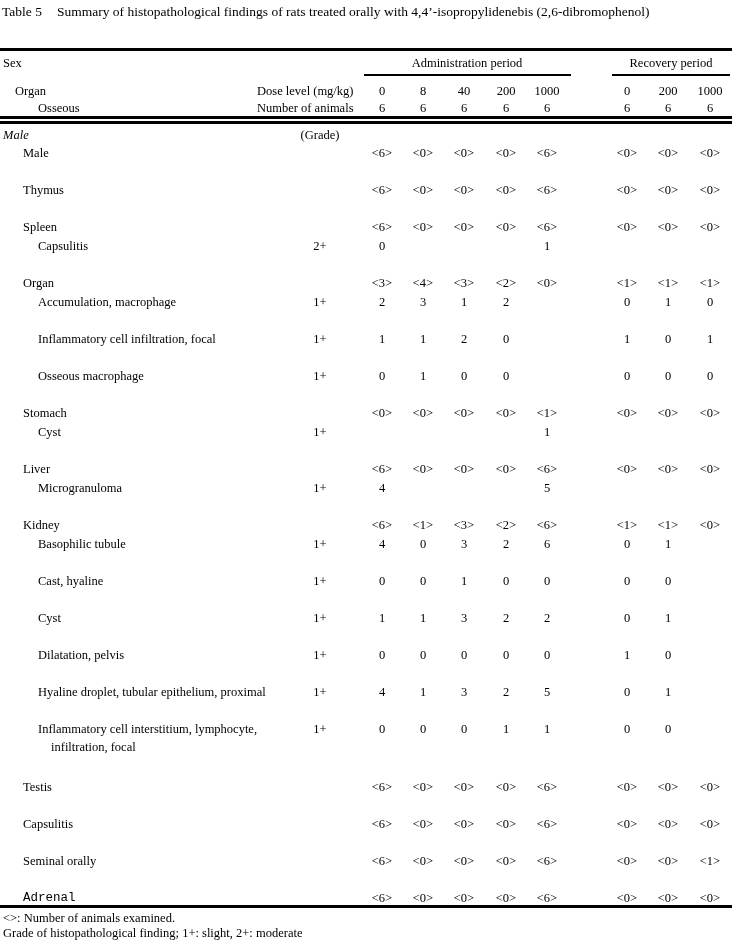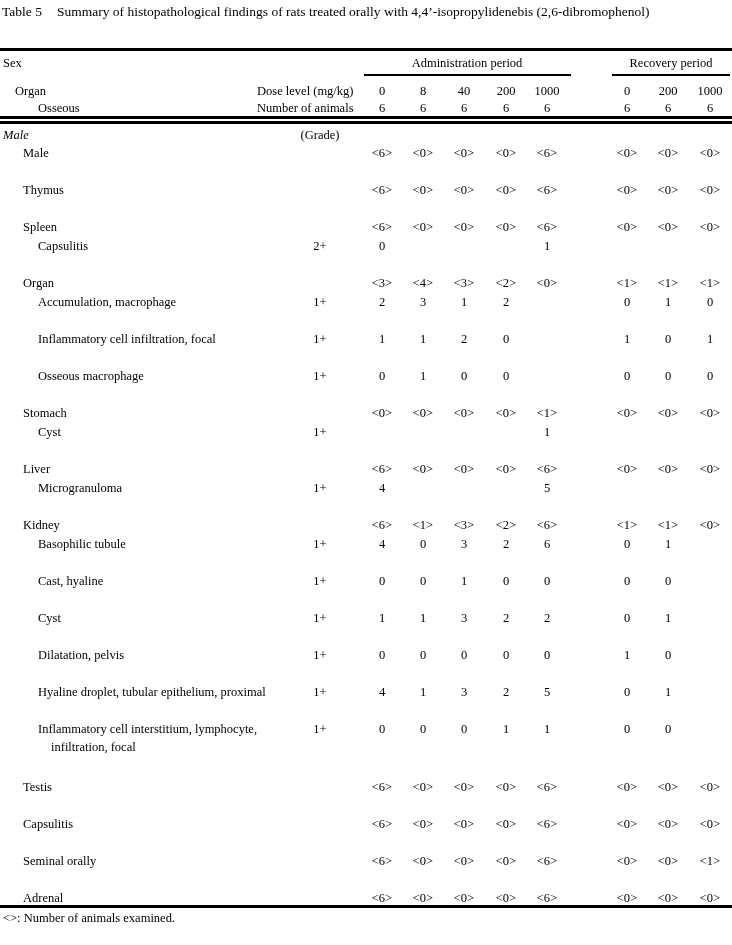--- a/index.html
+++ b/index.html
@@ -243,26 +243,27 @@
       <span class="abs ctr" style="left: 710px; top: 817px;">&lt;0&gt;</span>
       <span class="abs" style="left: 23px; top: 854px;">Seminal orally</span>
       <span class="abs ctr" style="left: 382px; top: 854px;">&lt;6&gt;</span>
       <span class="abs ctr" style="left: 423px; top: 854px;">&lt;0&gt;</span>
       <span class="abs ctr" style="left: 464px; top: 854px;">&lt;0&gt;</span>
       <span class="abs ctr" style="left: 506px; top: 854px;">&lt;0&gt;</span>
       <span class="abs ctr" style="left: 547px; top: 854px;">&lt;6&gt;</span>
       <span class="abs ctr" style="left: 627px; top: 854px;">&lt;0&gt;</span>
       <span class="abs ctr" style="left: 668px; top: 854px;">&lt;0&gt;</span>
       <span class="abs ctr" style="left: 710px; top: 854px;">&lt;1&gt;</span>
-      <span class="abs" style="left: 23px; top: 891px;">Adrenal</span>
+      <span class="abs" style="left: 23px; top: 891px; font-family: Liberation Mono, monospace;">Adrenal</span>
       <span class="abs ctr" style="left: 382px; top: 891px;">&lt;6&gt;</span>
       <span class="abs ctr" style="left: 423px; top: 891px;">&lt;0&gt;</span>
       <span class="abs ctr" style="left: 464px; top: 891px;">&lt;0&gt;</span>
       <span class="abs ctr" style="left: 506px; top: 891px;">&lt;0&gt;</span>
       <span class="abs ctr" style="left: 547px; top: 891px;">&lt;6&gt;</span>
       <span class="abs ctr" style="left: 627px; top: 891px;">&lt;0&gt;</span>
       <span class="abs ctr" style="left: 668px; top: 891px;">&lt;0&gt;</span>
       <span class="abs ctr" style="left: 710px; top: 891px;">&lt;0&gt;</span>
     </div>
 
   <div class="abs" style="left:3px;top:911px;">&lt;&gt;: Number of animals examined.</div>
+  <div class="abs" style="left:3px;top:926px;">Grade of histopathological finding; 1+: slight, 2+: moderate</div>
 
 </div>
 
 </body></html>

